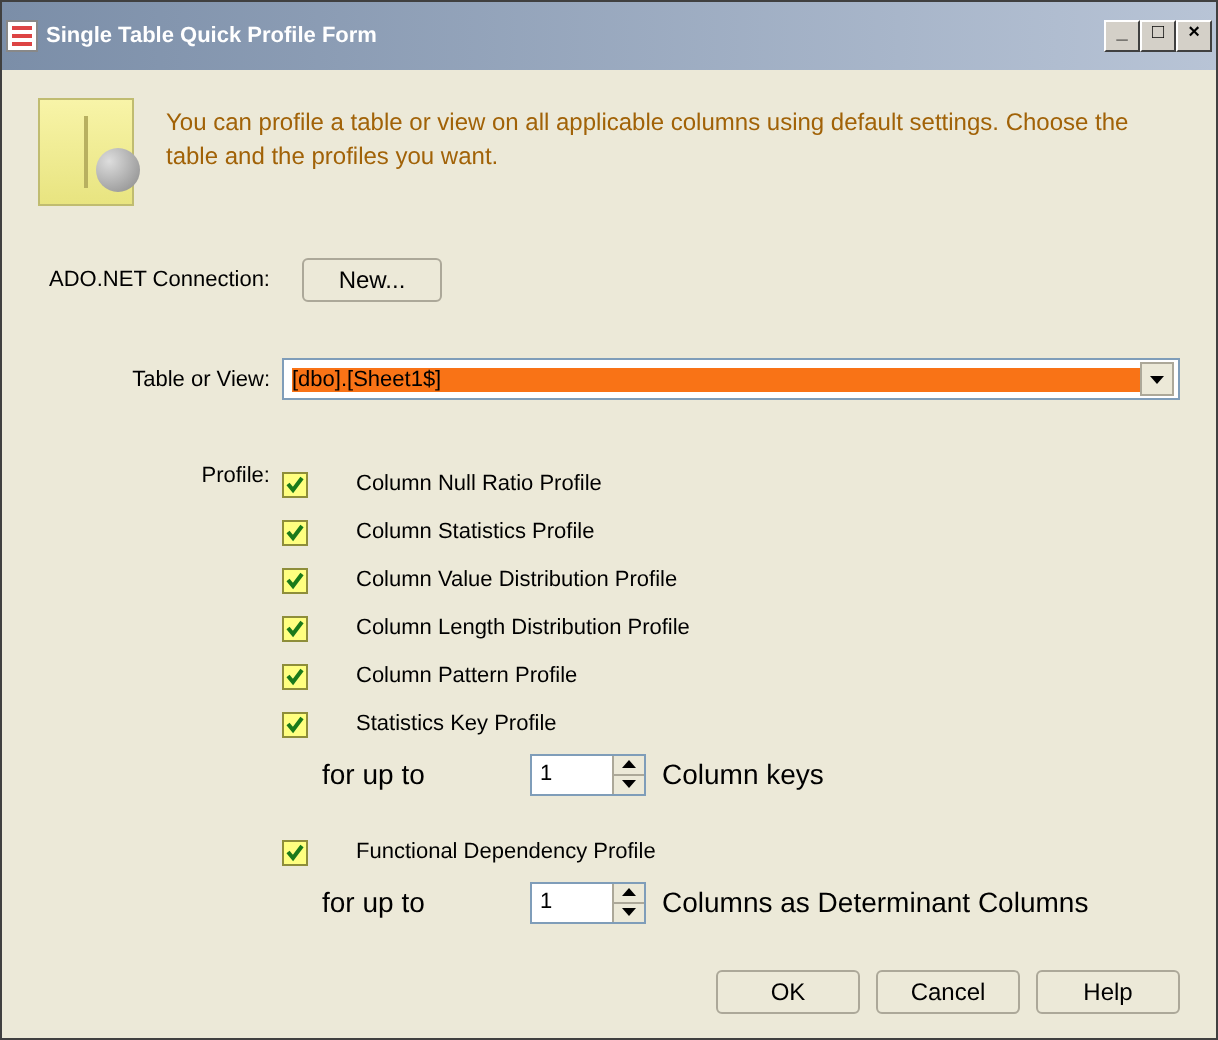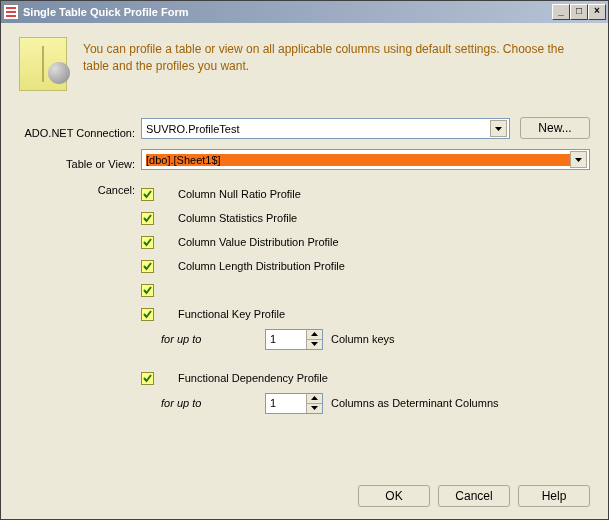--- a/index.html
+++ b/index.html
@@ -15,21 +15,21 @@
   .window {
     width: 609px;
     height: 520px;
     background: #ece9d8;
     border: 1px solid #404040;
     display: flex;
     flex-direction: column;
     position: relative;
   }
   .titlebar {
-    height: 22px;
+    height: 34px;
     background: linear-gradient(to right, #7b8ea8, #b8c4d6);
     display: flex;
     align-items: center;
     color: #fff;
     font-weight: bold;
     padding: 0 2px;
   }
   .titlebar-icon {
     width: 16px; height: 16px;
     margin-right: 4px;
@@ -92,22 +92,22 @@
     border-radius: 50%;
   }
   .intro-text {
     font-size: 12px;
     color: #a16207;
     line-height: 1.4;
     padding-top: 4px;
   }
   .row {
     display: flex;
-    align-items: flex-end;
-    margin-bottom: 10px;
+    align-items: center;
+    margin-bottom: 28px;
   }
   .label-col {
     width: 122px;
     text-align: right;
     padding-right: 6px;
     font-size: 11px;
   }
   .combo {
     flex: 1;
     height: 21px;
@@ -168,22 +168,21 @@
   .ck-label { font-size: 11px; }
   .subrow {
     display: flex;
     align-items: center;
     height: 26px;
     gap: 8px;
     padding-left: 20px;
   }
   .subrow .sublabel {
     width: 96px;
-    font-size: 11px;
-    font-style: italic;
+    font-size: 14px;
   }
   .spinner {
     width: 58px; height: 21px;
     border: 1px solid #7f9db9;
     background: #fff;
     display: flex;
   }
   .spinner input {
     border: none;
     width: 40px;
@@ -199,21 +198,21 @@
   }
   .sp-btns div {
     flex: 1;
     background: #ece9d8;
     display: flex;
     align-items: center;
     justify-content: center;
     cursor: pointer;
   }
   .sp-btns div:first-child { border-bottom: 1px solid #aca899; }
-  .trail-label { font-size: 11px; }
+  .trail-label { font-size: 14px; }
   .gap-sep { height: 14px; }
   .button-bar {
     position: absolute;
     right: 18px;
     bottom: 12px;
     display: flex;
     gap: 8px;
   }
   .button-bar .btn { min-width: 72px; }
 </style>
@@ -234,45 +233,37 @@
 
   <div class="content">
 
     <div class="intro">
       <div class="intro-icon"></div>
       <div class="intro-text">You can profile a table or view on all applicable columns using default settings. Choose the table and the profiles you want.</div>
     </div>
 
     <div class="row">
       <div class="label-col">ADO.NET Connection:</div>
-      <div class="combo">
-        <span class="combo-text">SUVRO.ProfileTest</span>
-        <span class="combo-arrow">
-          <svg width="7" height="4">
-              <path d="M0 0 L7 0 L3.5 4 Z" fill="#000"></path>
-            </svg>
-        </span>
-      </div>
       <button class="btn new-btn">New...</button>
     </div>
 
     <div class="row">
       <div class="label-col">Table or View:</div>
       <div class="combo">
         <span class="combo-text hl">[dbo].[Sheet1$]</span>
         <span class="combo-arrow">
           <svg width="7" height="4">
               <path d="M0 0 L7 0 L3.5 4 Z" fill="#000"></path>
             </svg>
         </span>
       </div>
     </div>
 
     <div class="compute-block">
-      <div class="label-col" style="padding-top:4px;">Cancel:</div>
+      <div class="label-col" style="padding-top:4px;">Profile:</div>
       <div class="compute-list">
 
         <div class="ck-row">
           <div class="ck">
             <svg width="9" height="9">
                 <path d="M1 4 L3.5 7 L8 1" stroke="#1a7a1a" stroke-width="2" fill="none"></path>
               </svg>
           </div>
           <span class="ck-label">Column Null Ratio Profile</span>
         </div>
@@ -303,29 +294,30 @@
           </div>
           <span class="ck-label">Column Length Distribution Profile</span>
         </div>
 
         <div class="ck-row">
           <div class="ck">
             <svg width="9" height="9">
                 <path d="M1 4 L3.5 7 L8 1" stroke="#1a7a1a" stroke-width="2" fill="none"></path>
               </svg>
           </div>
-        </div>
-
-        <div class="ck-row">
-          <div class="ck">
-            <svg width="9" height="9">
-                <path d="M1 4 L3.5 7 L8 1" stroke="#1a7a1a" stroke-width="2" fill="none"></path>
-              </svg>
-          </div>
-          <span class="ck-label">Functional Key Profile</span>
+          <span class="ck-label">Column Pattern Profile</span>
+        </div>
+
+        <div class="ck-row">
+          <div class="ck">
+            <svg width="9" height="9">
+                <path d="M1 4 L3.5 7 L8 1" stroke="#1a7a1a" stroke-width="2" fill="none"></path>
+              </svg>
+          </div>
+          <span class="ck-label">Statistics Key Profile</span>
         </div>
 
         <div class="subrow">
           <span class="sublabel">for up to</span>
           <div class="spinner">
             <input value="1" style="">
             <div class="sp-btns">
               <div>
                   <svg width="7" height="4">
                     <path d="M0 4 L7 4 L3.5 0 Z" fill="#000"></path>

